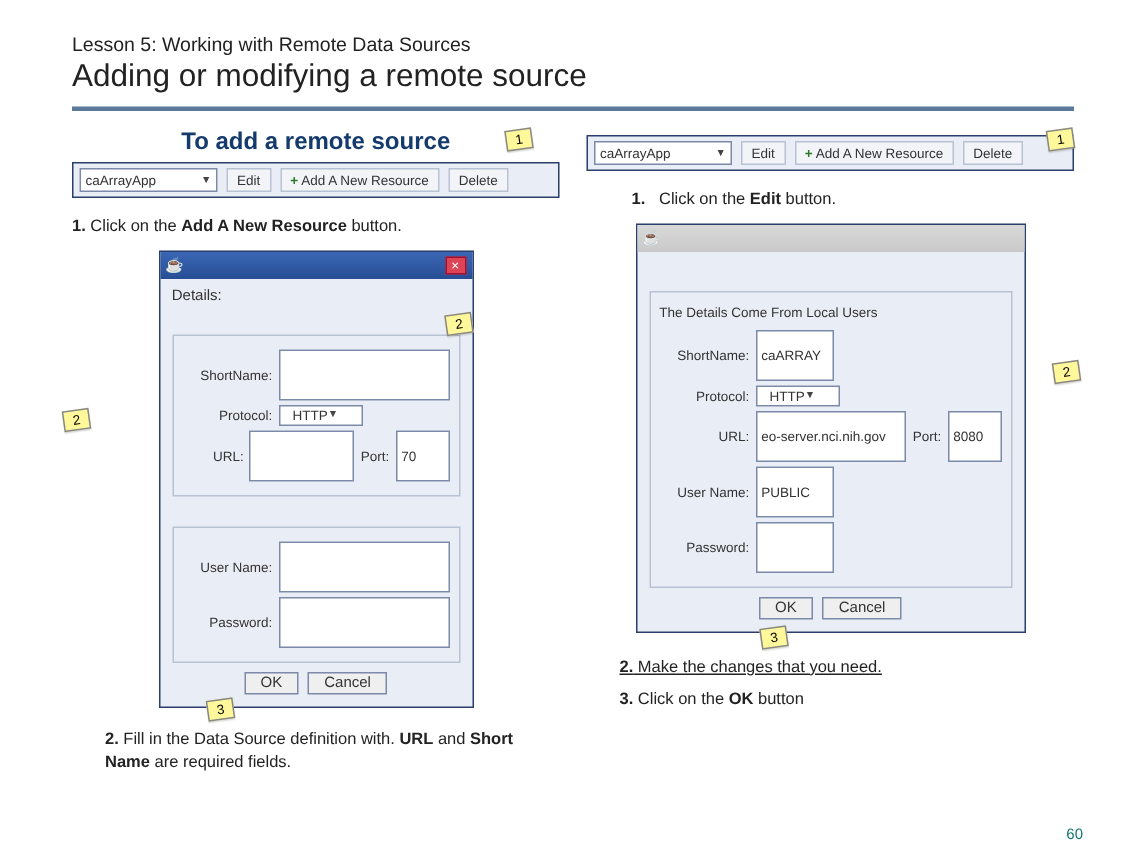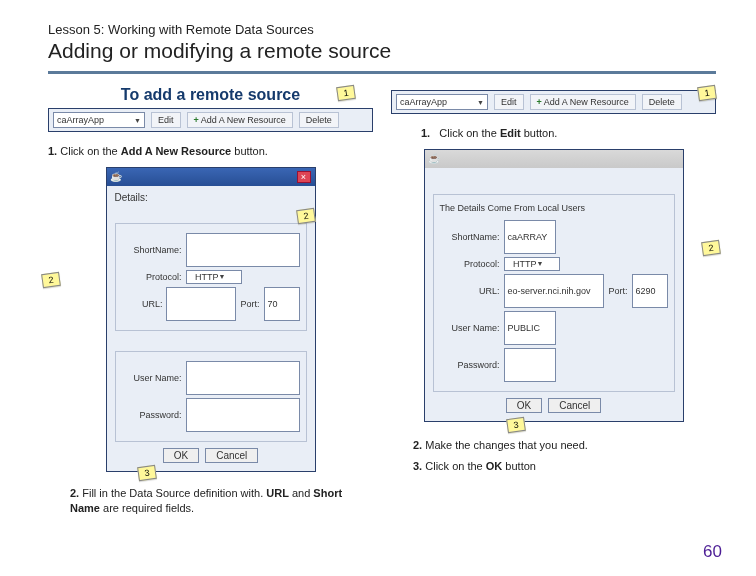--- a/index.html
+++ b/index.html
@@ -92,21 +92,21 @@
   .row { display:flex; align-items:center; gap:4px; margin:3px 0; }
   .row label { width:60px; text-align:right; font-size:9px; color:#333; }
   .fld { background:#fff; border:1px solid #7a8aa8; height:14px; flex:1; padding:16px 3px; font-size:9px; display:flex; align-items:center; }
   .fld.short { flex:0 0 52px; }
   .fld.port { flex:0 0 36px; }
   .sel { background:#fff; border:1px solid #7a8aa8; height:14px; width:56px; display:flex; align-items:center; justify-content:flex-end; padding:0 15px; font-size:9px; }
   .btnrow { display:flex; gap:6px; justify-content:center; margin-top:6px; }
   .dbtn { border:1px solid #7a8aa8; background:#efefef; padding:1px 10px; font-size:10px; }
   .dlgB .titlebar { background: linear-gradient(#d9d9d9,#c9c9c9); color:#333; }
   .dlgB .grp-title { font-size:9px; padding:2px 0 4px 0; }
-  .pagenum { position:absolute; bottom:14px; right:34px; font-size:17px; color:#4c1d95; }
+  .pagenum { position:absolute; bottom:14px; right:34px; font-size:10px; color:#0f766e; }
 </style>
 </head>
 <body>
 
 <div class="slide">
   <div class="lesson-label">Lesson 5: Working with Remote Data Sources</div>
   <div class="title">Adding or modifying a remote source</div>
   <hr class="rule">
 
   <div class="cols">
@@ -230,41 +230,41 @@
                   <label>Protocol:</label>
                 <div class="sel">
                     <span>HTTP</span>
                     <span class="tb-arrow">▼</span>
                   </div>
               </div>
               <div class="row">
                   <label>URL:</label>
                   <div class="fld">eo-server.nci.nih.gov</div>
                   <label style="width:auto;">Port:</label>
-                  <div class="fld port">6290</div>
+                  <div class="fld port">8080</div>
                 </div>
               <div class="row">
                   <label>User Name:</label>
                   <div class="fld short">PUBLIC</div>
                 </div>
               <div class="row">
                   <label>Password:</label>
                   <div class="fld short"></div>
                 </div>
             </div>
             <div class="btnrow">
               <div class="dbtn">OK</div>
               <div class="dbtn">Cancel</div>
             </div>
           </div>
         </div>
         <div class="callout" style="left:116px; bottom:-10px;">3</div>
       </div>
 
-      <div class="step step-indent" style="margin-top:16px;">
+      <div class="step step-indent" style="margin-top:16px;text-decoration:underline;">
         <span class="n">2.</span><span> Make the changes that you need.</span>
       </div>
       <div class="step step-indent">
         <span class="n">3.</span><span> Click on the </span><b>OK</b><span> button</span>
       </div>
     </div>
   </div>
 </div>
 
 <div class="pagenum">60</div>

